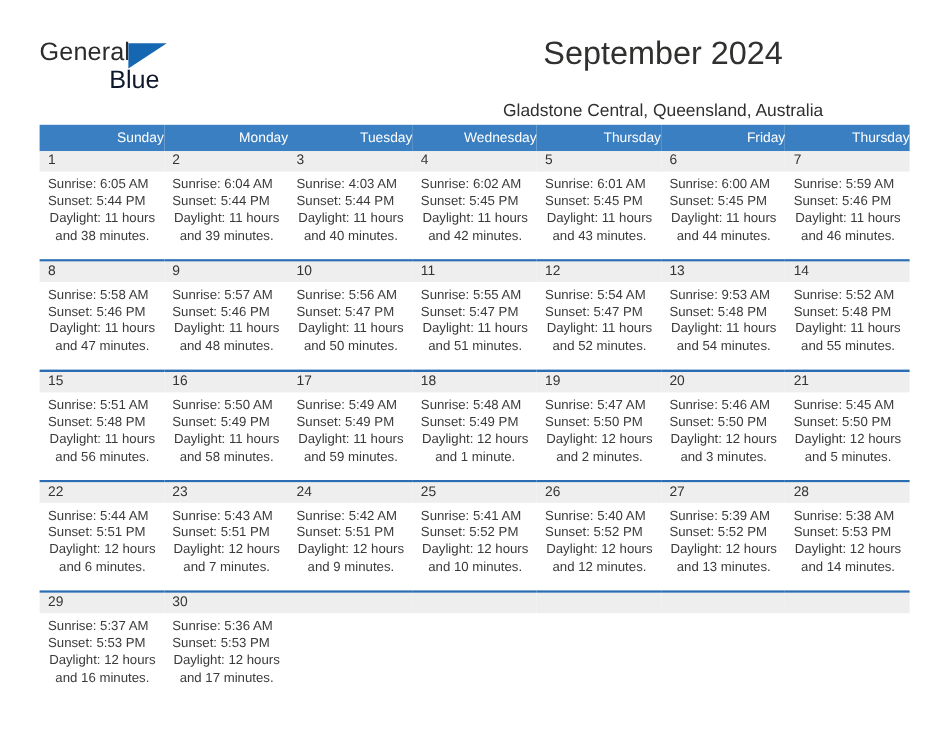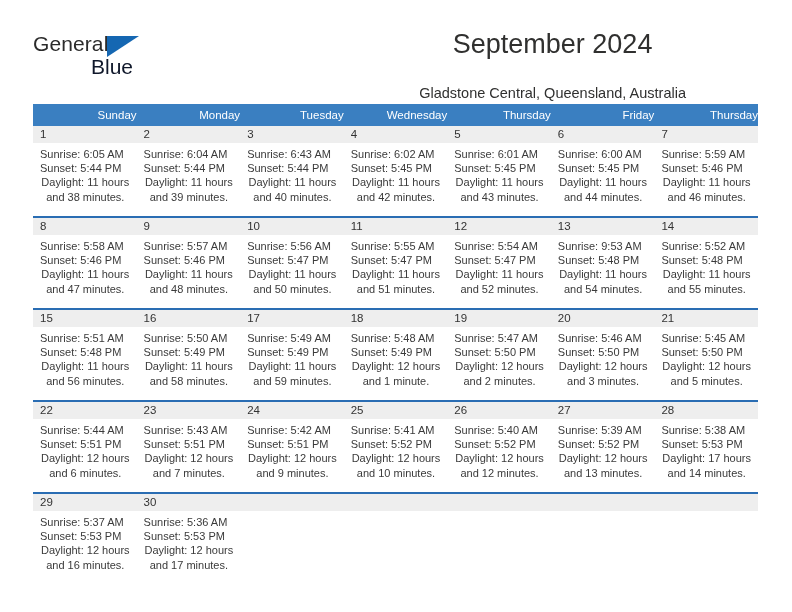--- a/index.html
+++ b/index.html
@@ -204,21 +204,21 @@
                 <div>Sunrise: 6:04 AM</div>
                 <div>Sunset: 5:44 PM</div>
                 <div class="daylight">Daylight: 11 hours and 39 minutes.</div>
               </div>
             </div>
           </td>
           <td>
             <div class="cell">
               <div class="daynum-band">3</div>
               <div class="details">
-                <div>Sunrise: 6:43 AM</div>
+                <div>Sunrise: 4:03 AM</div>
                 <div>Sunset: 5:44 PM</div>
                 <div class="daylight">Daylight: 11 hours and 40 minutes.</div>
               </div>
             </div>
           </td>
           <td>
             <div class="cell">
               <div class="daynum-band">4</div>
               <div class="details">
                 <div>Sunrise: 6:02 AM</div>
@@ -462,21 +462,21 @@
                 <div class="daylight">Daylight: 12 hours and 13 minutes.</div>
               </div>
             </div>
           </td>
           <td>
             <div class="cell">
               <div class="daynum-band">28</div>
               <div class="details">
                 <div>Sunrise: 5:38 AM</div>
                 <div>Sunset: 5:53 PM</div>
-                <div class="daylight">Daylight: 17 hours and 14 minutes.</div>
+                <div class="daylight">Daylight: 12 hours and 14 minutes.</div>
               </div>
             </div>
           </td>
         </tr>
         <tr class="week-row sep">
           <td>
             <div class="cell">
               <div class="daynum-band">29</div>
               <div class="details">
                 <div>Sunrise: 5:37 AM</div>

